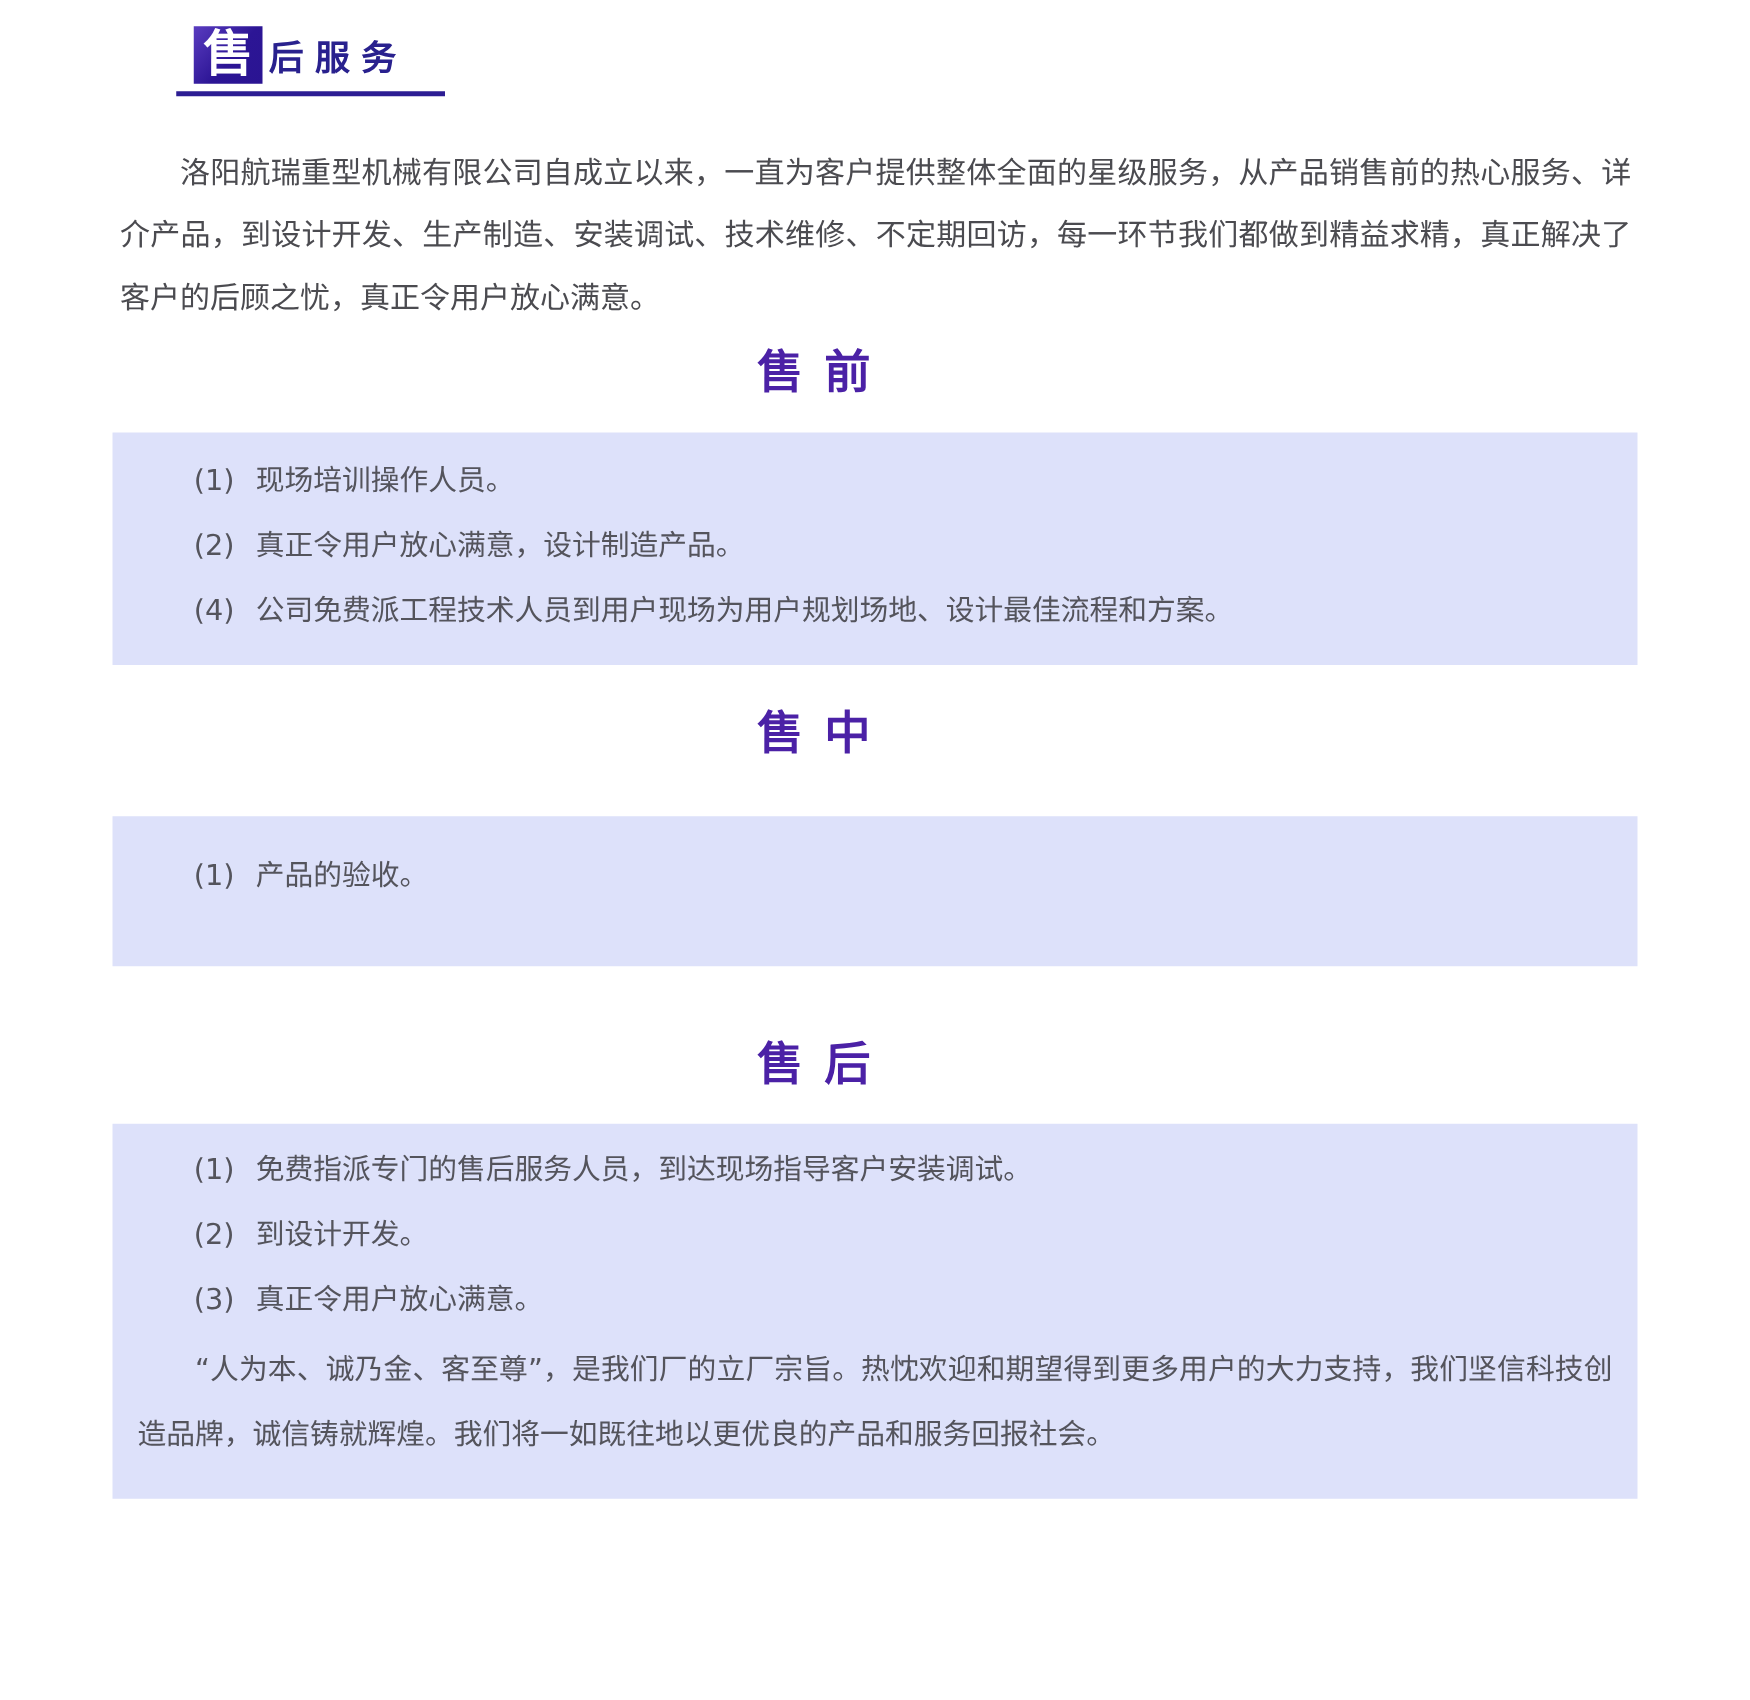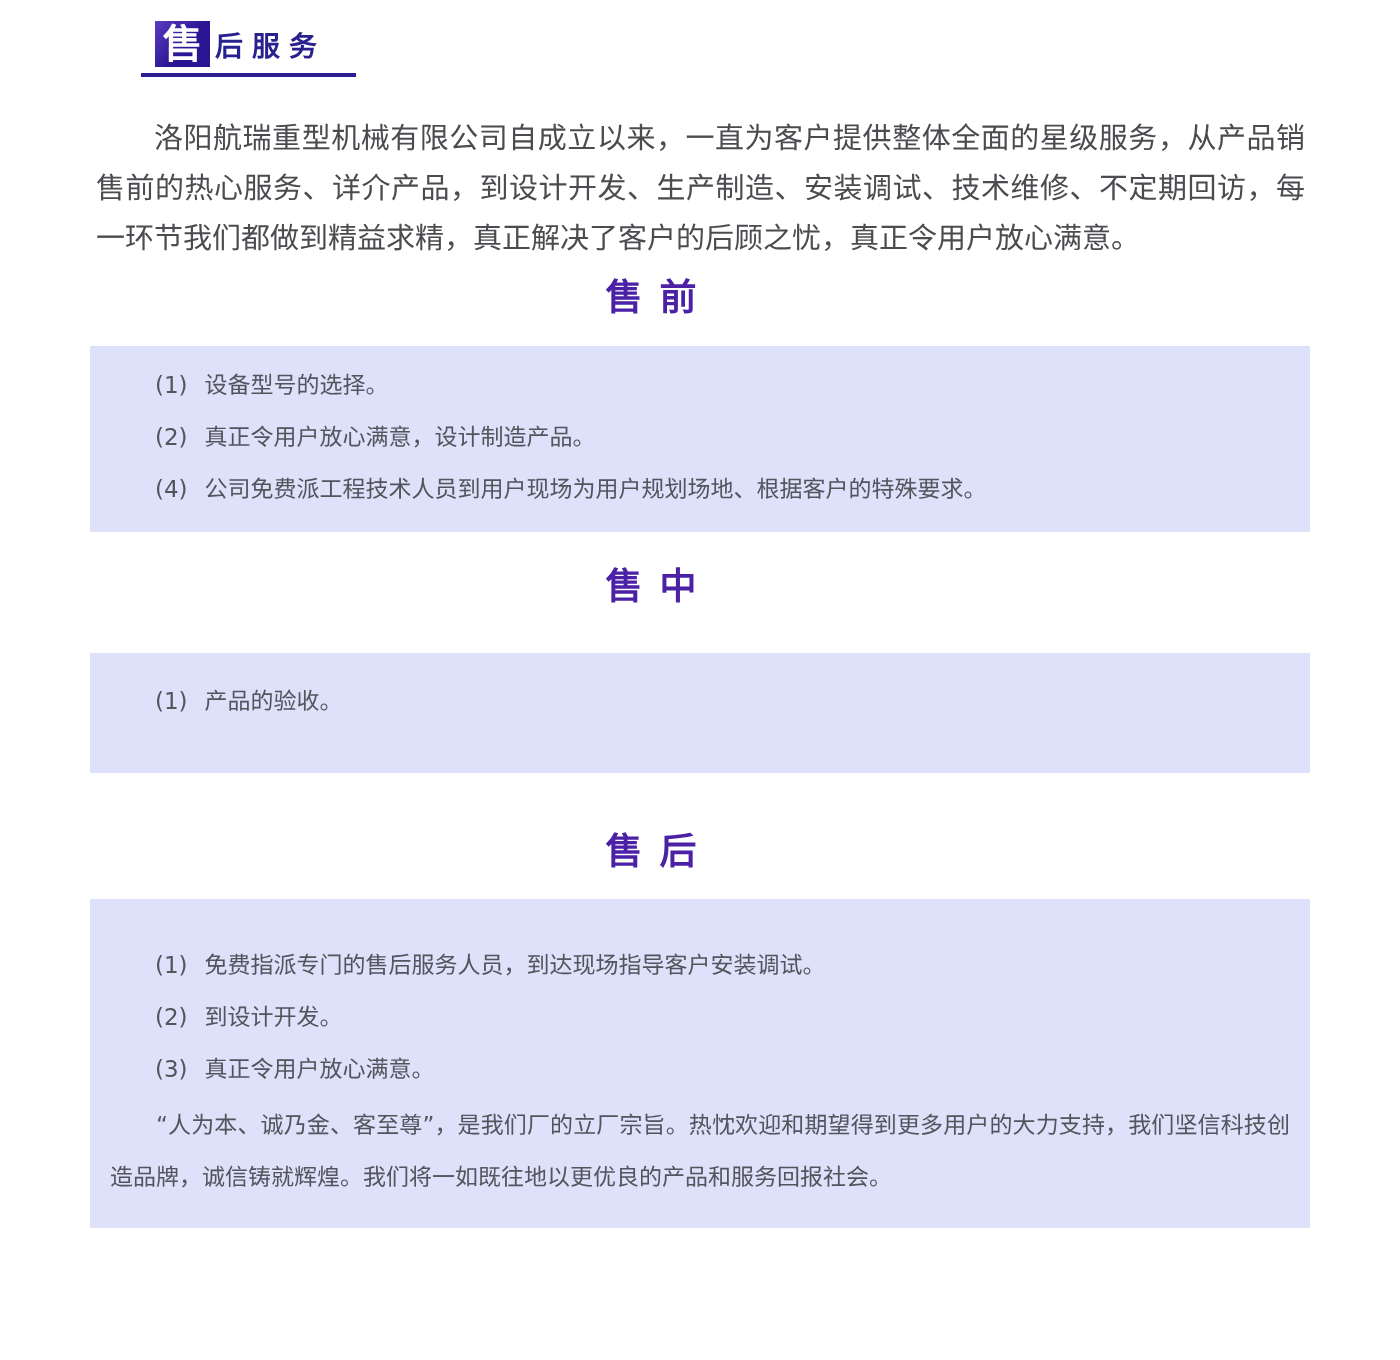--- a/index.html
+++ b/index.html
@@ -51,21 +51,21 @@
   .title-underline {
     margin-top: 6px;
     width: 215px;
     height: 4px;
     background: #2c1d93;
   }
 
   
   .intro {
     margin: 36px 95px 0 96px;
-    font-size: 29px;
+    font-size: 24px;
     line-height: 50px;
     color: #4b4b50;
     text-indent: 2em;
     text-align: justify;
   }
 
   
   .section-heading {
     margin: 0;
     text-align: center;
@@ -82,21 +82,21 @@
   .heading-aftersale{ margin-top: 58px; }
 
   
   .panel {
     margin: 27px 90px 0 90px;
     background: #dde1fa;
     padding: 13px 10px 17px 10px;
   }
   .panel-pre   { margin-top: 27px; padding: 13px 10px 17px 10px; }
   .panel-mid   { margin-top: 45px; padding: 22px 10px 46px 10px; }
-  .panel-after { margin-top: 26px; padding: 40px 10px 21px 10px; }
+  .panel-after { margin-top: 26px; padding: 11px 10px 21px 10px; }
 
   .item-list {
     list-style: none;
     margin: 0;
     padding: 0 0 0 55px;
   }
   .item {
     font-size: 23px;
     line-height: 52px;
     color: #54545c;
@@ -129,27 +129,27 @@
     <div class="title-underline"></div>
   </header>
 
   <p class="intro">洛阳航瑞重型机械有限公司自成立以来，一直为客户提供整体全面的星级服务，从产品销售前的热心服务、详介产品，到设计开发、生产制造、安装调试、技术维修、不定期回访，每一环节我们都做到精益求精，真正解决了客户的后顾之忧，真正令用户放心满意。</p>
 
   <h2 class="section-heading heading-presale">售 前</h2>
 
   <section class="panel panel-pre">
     <ul class="item-list">
       <li class="item">
-        <span class="item-num">(1)</span><span class="item-text">设备型号的选择。</span>
+        <span class="item-num">(1)</span><span class="item-text">现场培训操作人员。</span>
       </li>
       <li class="item">
         <span class="item-num">(2)</span><span class="item-text">真正令用户放心满意，设计制造产品。</span>
       </li>
       <li class="item">
-        <span class="item-num">(4)</span><span class="item-text">公司免费派工程技术人员到用户现场为用户规划场地、根据客户的特殊要求。</span>
+        <span class="item-num">(4)</span><span class="item-text">公司免费派工程技术人员到用户现场为用户规划场地、设计最佳流程和方案。</span>
       </li>
     </ul>
   </section>
 
   <h2 class="section-heading heading-midsale">售 中</h2>
 
   <section class="panel panel-mid">
     <ul class="item-list">
       <li class="item">
         <span class="item-num">(1)</span><span class="item-text">产品的验收。</span>

